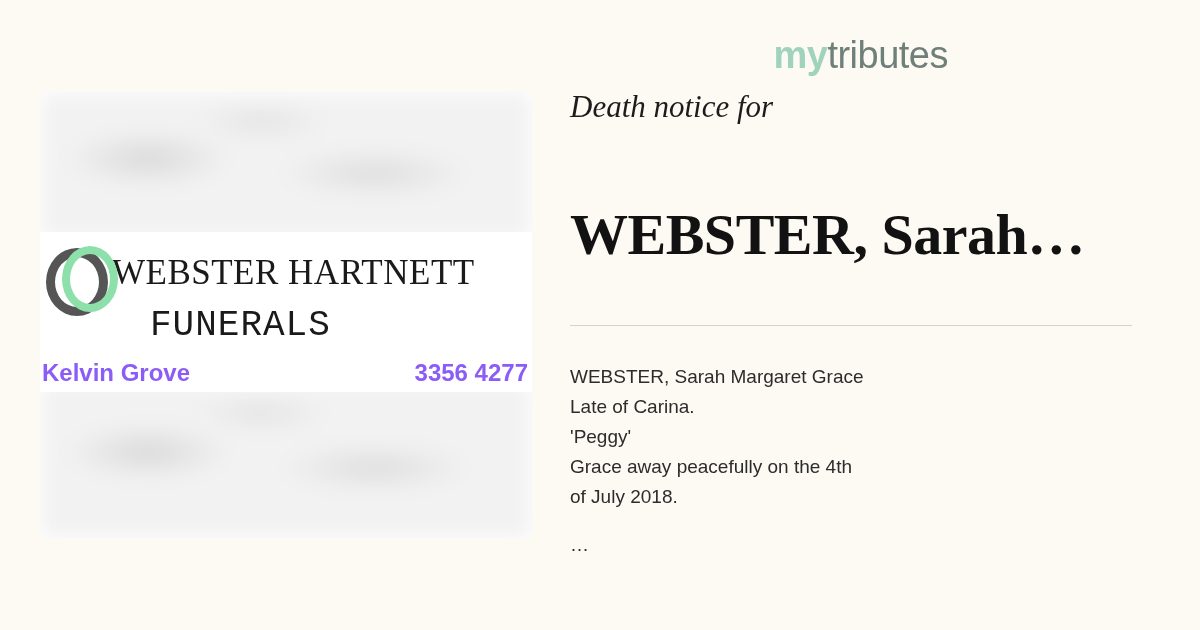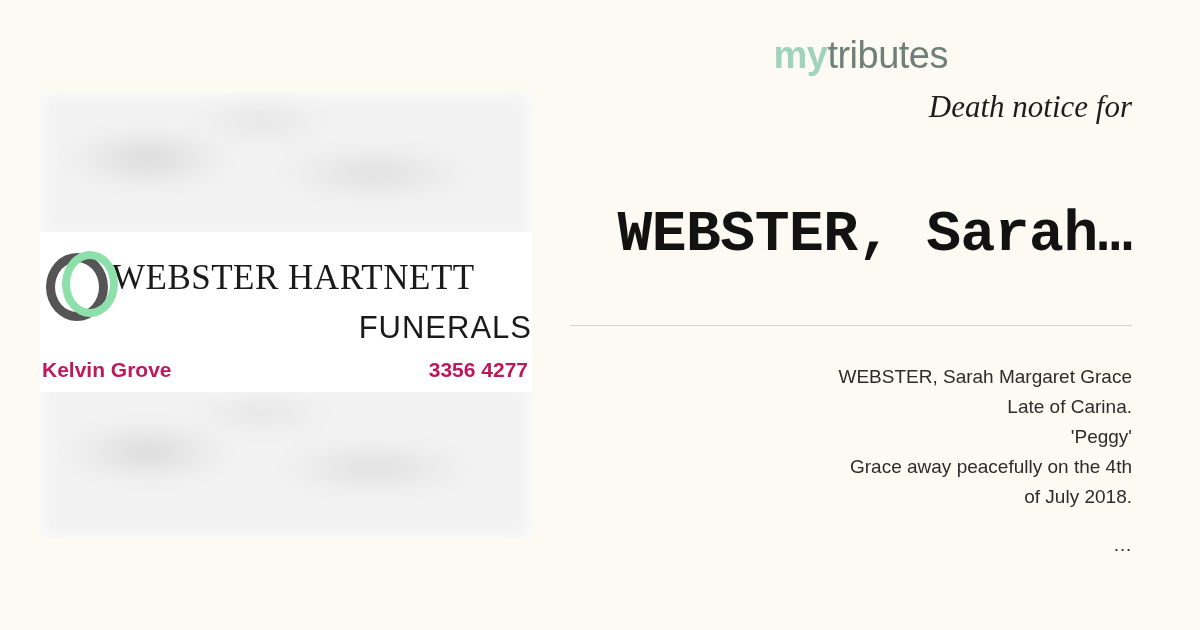--- a/index.html
+++ b/index.html
@@ -13,21 +13,20 @@
     font-family: "Liberation Sans", sans-serif;
     overflow: hidden;
     position: relative;
   }
 
   .page {
     position: relative;
     width: 988px;
     height: 630px;
     background: #fdfaf3;
-    text-align: right;
   }
 
   
   .brand {
     position: absolute;
     top: 36px;
     right: 40px;
     font-size: 38px;
     line-height: 1;
     letter-spacing: -0.5px;
@@ -117,60 +116,60 @@
   }
   .ad-company {
     font-family: "Liberation Serif", serif;
     font-size: 35px;
     letter-spacing: 0.5px;
     color: #1a1a1a;
     line-height: 1.02;
     white-space: nowrap;
   }
   .ad-sub {
-    font-family: Liberation Sans, sans-serif;
-    font-size: 31px;
+    font-family: Liberation Mono, monospace;
+    font-size: 36px;
     letter-spacing: 1px;
     color: #1a1a1a;
     line-height: 1.05;
     margin-left: 110px;
     margin-top: -2px;
   }
   .ad-contact {
     display: flex;
     justify-content: space-between;
     align-items: baseline;
     padding: 0 4px 0 2px;
     margin-top: 14px;
   }
   .ad-suburb, .ad-phone {
     font-family: "Liberation Sans", sans-serif;
     font-weight: 700;
-    font-size: 21px;
-    color: #be185d;
+    font-size: 24px;
+    color: #8b5cf6;
     white-space: nowrap;
   }
 
   
   .content {
     position: absolute;
     left: 570px;
     top: 88px;
     width: 562px;
   }
   .eyebrow {
     font-family: "Liberation Serif", serif;
     font-style: italic;
     font-size: 31px;
     color: #1c1c1c;
     margin: 0 0 10px 0;
     line-height: 1.2;
   }
   .headline {
-    font-family: Liberation Mono, monospace;
+    font-family: Liberation Serif, serif;
     font-weight: 700;
     font-size: 58px;
     letter-spacing: -0.5px;
     color: #121212;
     margin: 78px 0 0 0;
     line-height: 1.1;
     white-space: nowrap;
   }
   .divider {
     margin-top: 58px;

